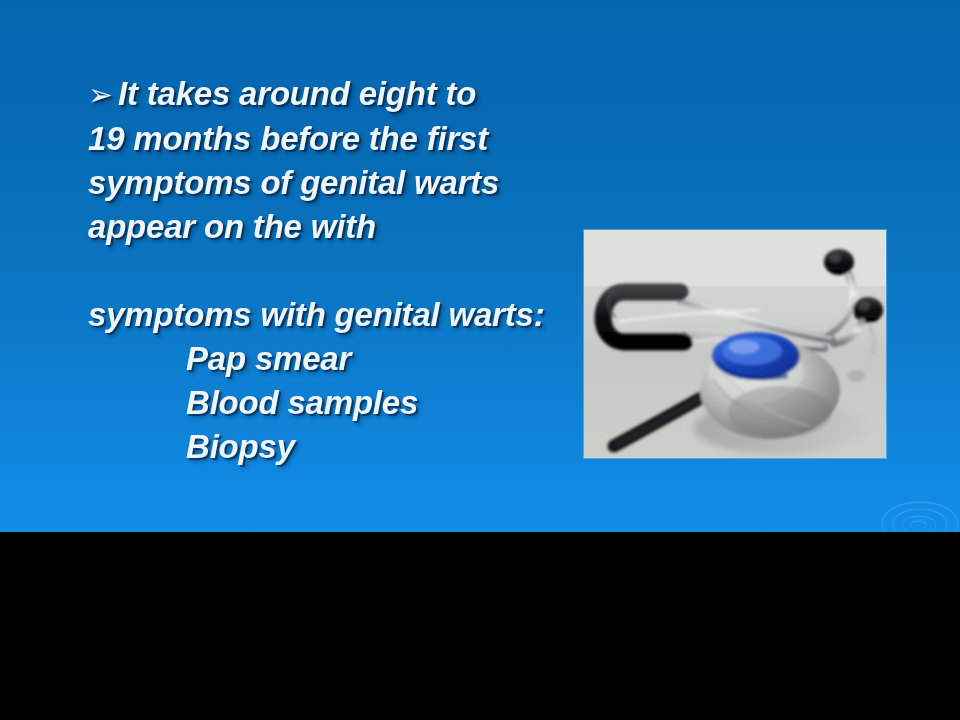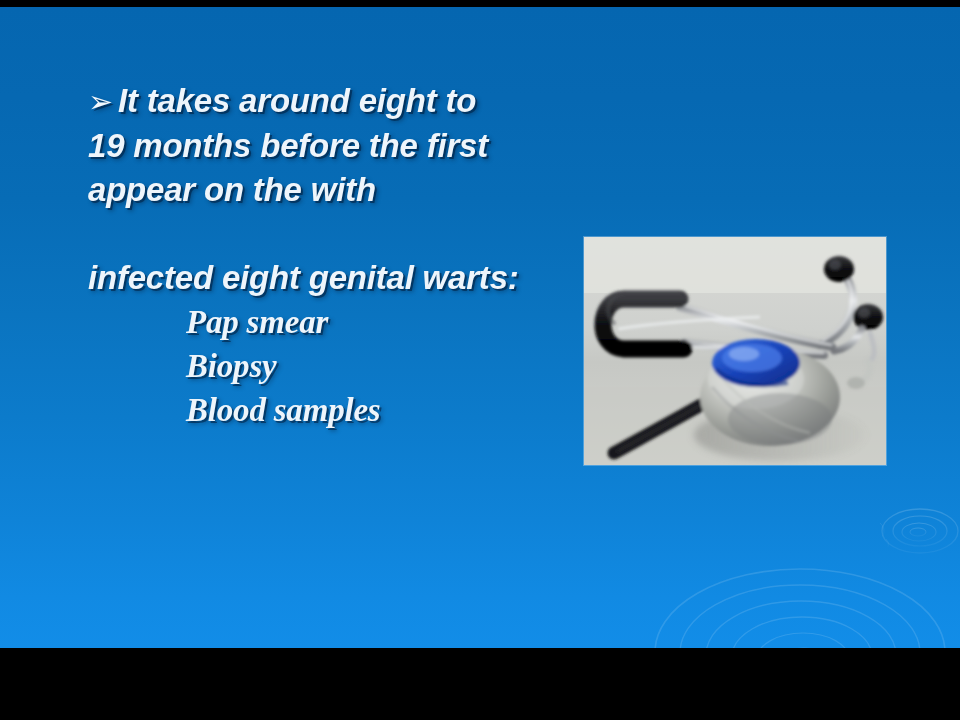--- a/index.html
+++ b/index.html
@@ -4,33 +4,32 @@
 <style>
   html, body {
     margin: 0;
     padding: 0;
     background: #000;
   }
 
   #slide {
     position: relative;
     width: 960px;
-    height: 641px;
+    height: 532px;
     overflow: hidden;
     background: linear-gradient(180deg,
         #0566b0 0%,
         #0668b2 14%,
         #076cb6 30%,
         #0a74c0 48%,
         #0c7bcb 64%,
         #0f83d8 80%,
         #118ae3 92%,
         #128de8 100%);
     font-family: "Liberation Sans", sans-serif;
-    margin-top: 7px;
   }
 
   
   .ripples {
     position: absolute;
     left: 0; top: 0;
     width: 960px; height: 720px;
     pointer-events: none;
   }
 
@@ -54,21 +53,20 @@
        2px 2px 0 rgba(0,28,58,0.55),
        3px 3px 4px rgba(0,22,48,0.40);
   }
 
   .line.spacer {
     height: 44px;
   }
 
   .line.sub {
     padding-left: 98px;
-    font-family: Liberation Serif, serif;
   }
 
   .bullet-glyph {
     display: inline-block;
     width: 30px;
     color: #f2f8fd;
     font-style: normal;
     font-weight: normal;
     font-size: 30px;
     text-shadow:
@@ -127,29 +125,30 @@
         <ellipse cx="620" cy="694" rx="29" ry="17" stroke-width="1.2"></ellipse>
         <ellipse cx="620" cy="696" rx="12" ry="7" stroke-width="1.1"></ellipse>
       </g>
     </svg>
   </div>
 
   <div class="body-text">
 
     <div class="line"><span class="bullet-glyph">➢</span><span>It takes around eight to</span></div>
     <div class="line">19 months before the first</div>
+    <div class="line">symptoms of genital warts</div>
     <div class="line">appear on the with</div>
 
     <div class="line spacer"></div>
 
-    <div class="line">infected eight genital warts:</div>
+    <div class="line">symptoms with genital warts:</div>
 
     <div class="line sub">Pap smear</div>
+    <div class="line sub">Blood samples</div>
     <div class="line sub">Biopsy</div>
-    <div class="line sub">Blood samples</div>
   </div>
 
   <div class="photo">
     <svg width="302" height="228" viewBox="0 0 302 228">
       <defs>
         <linearGradient id="bgWall" x1="0" y1="0" x2="0" y2="1">
           <stop offset="0%" stop-color="#d9dad6"></stop>
           <stop offset="40%" stop-color="#cfd1ce"></stop>
           <stop offset="55%" stop-color="#c6c8c4"></stop>
           <stop offset="100%" stop-color="#d3d4cf"></stop>

